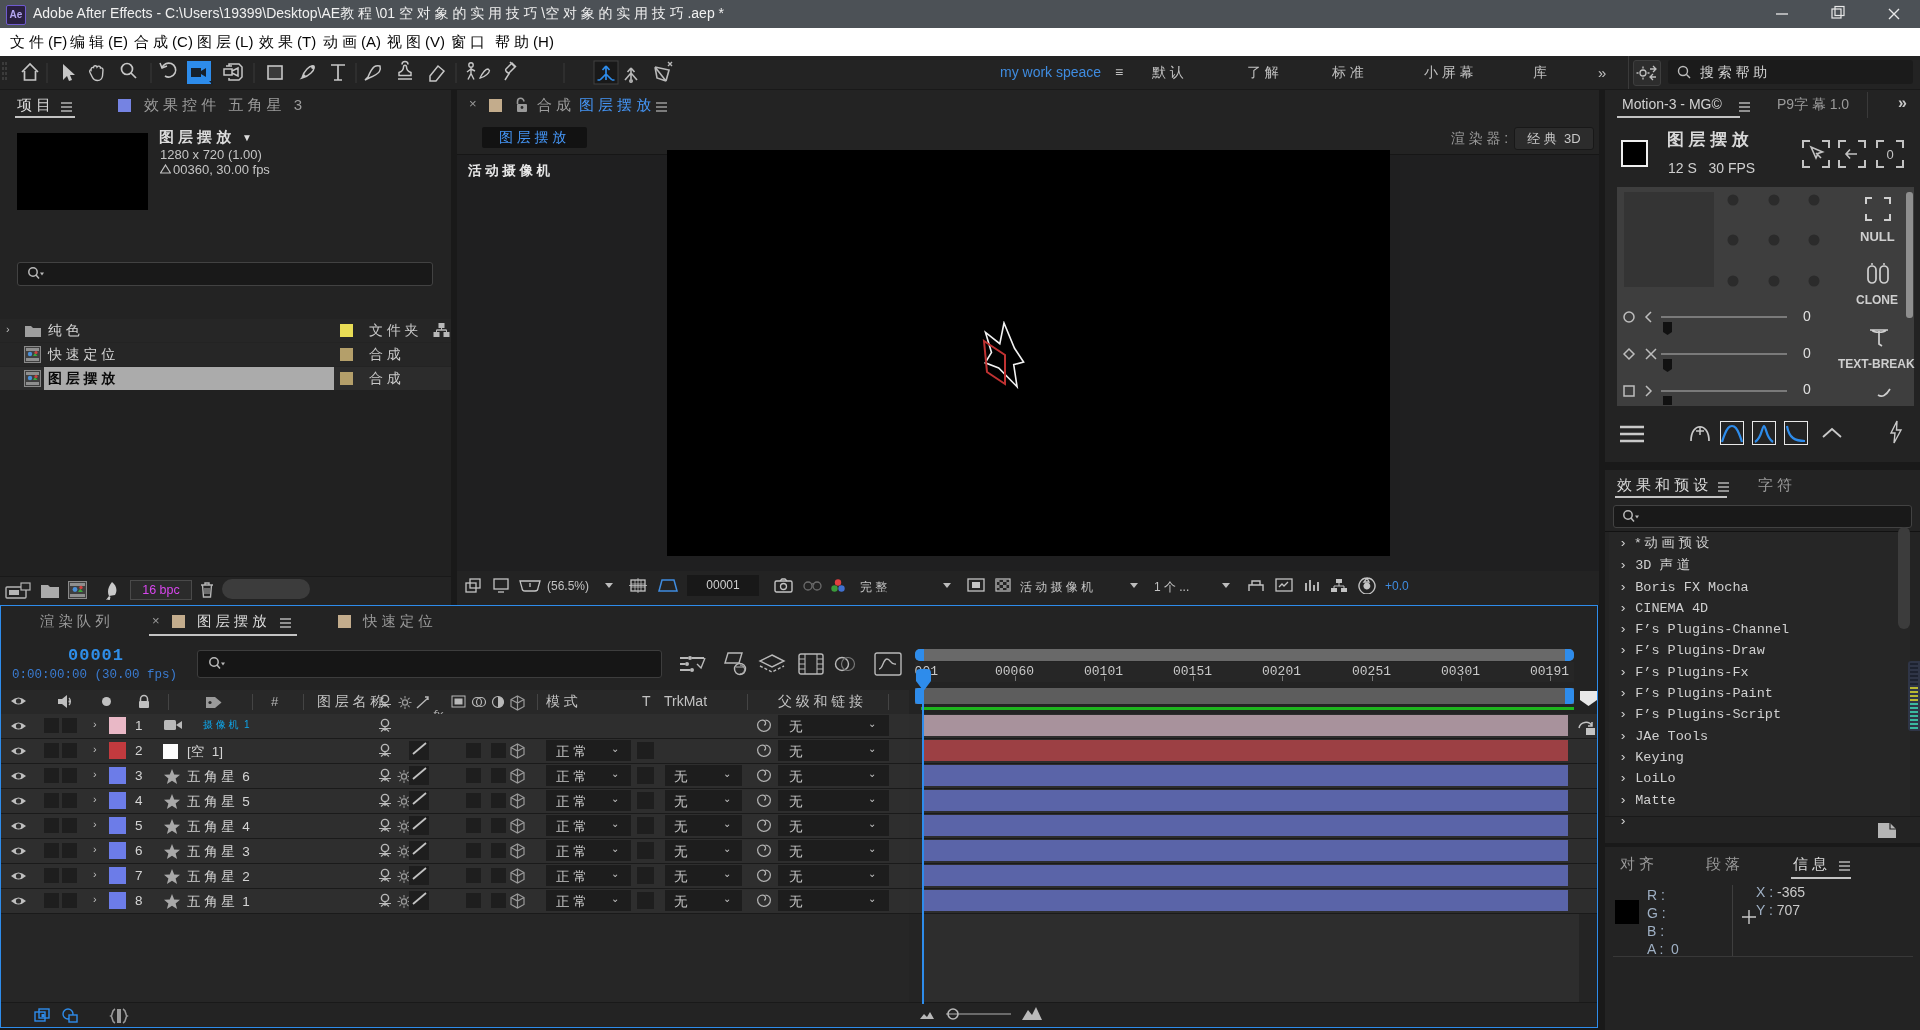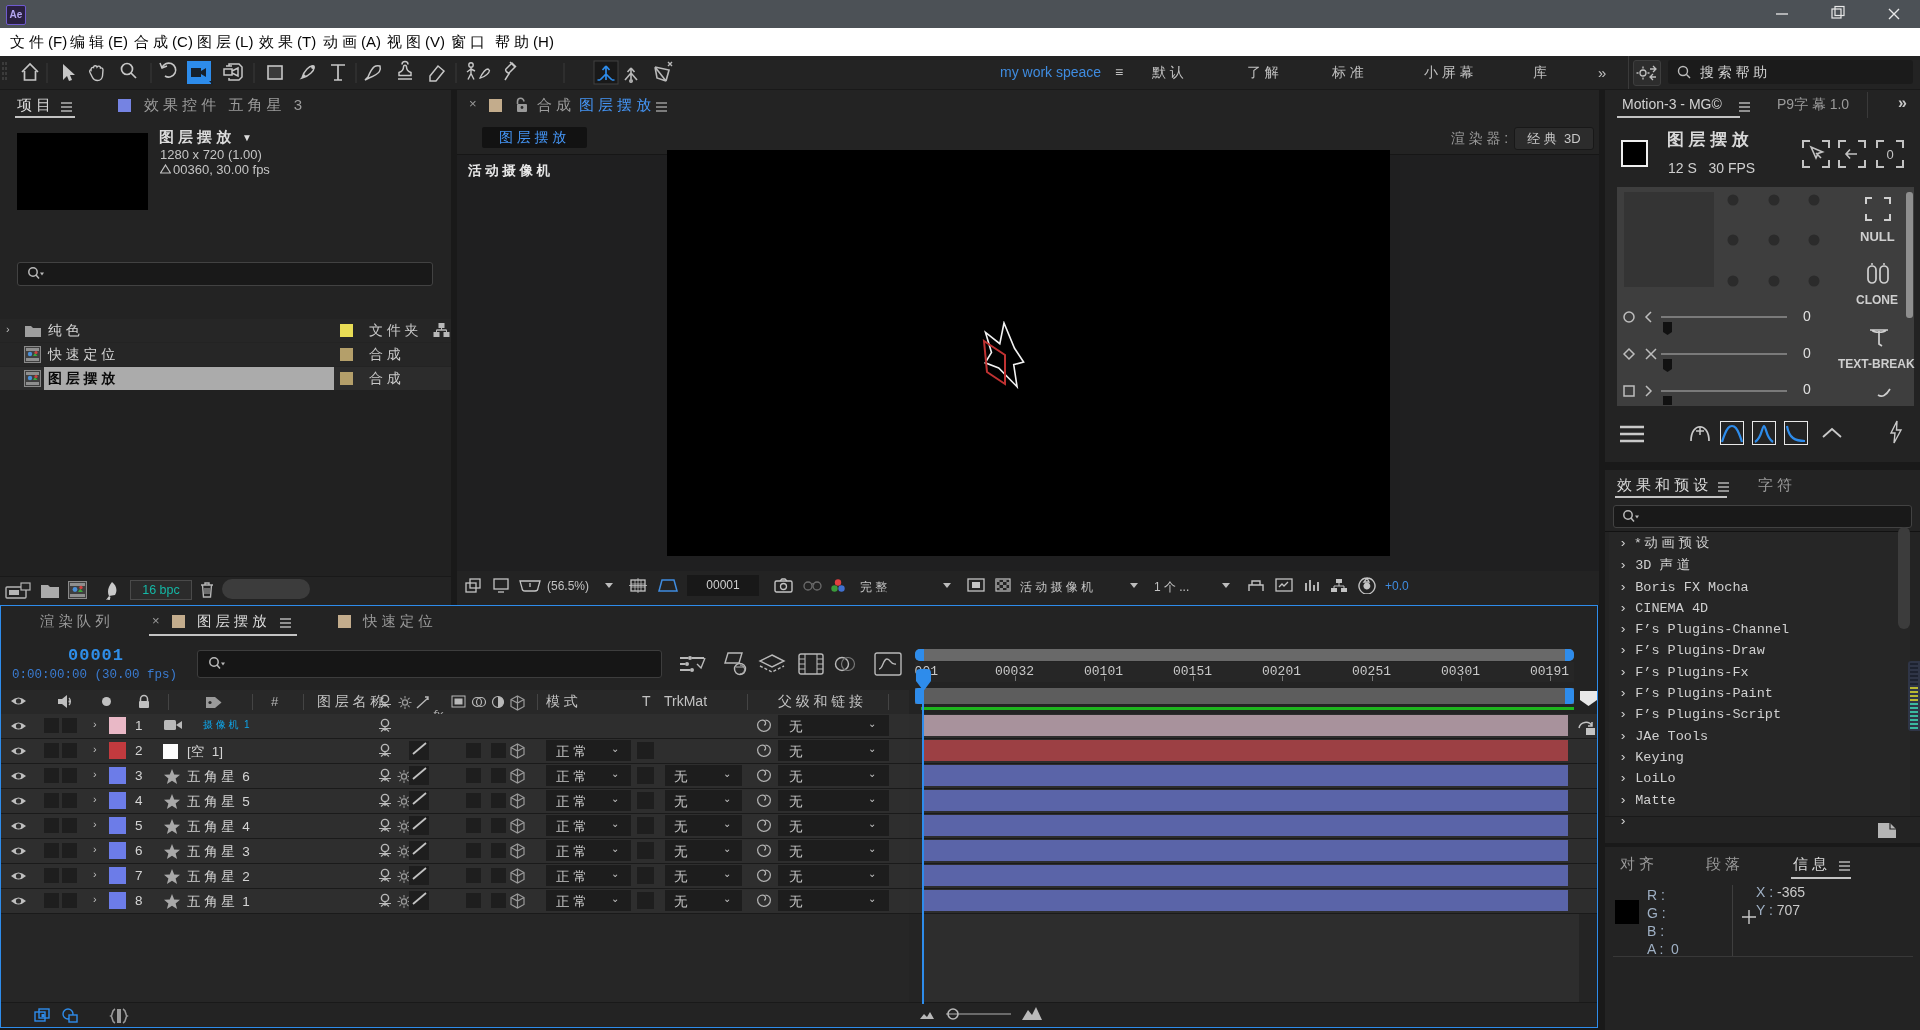--- a/index.html
+++ b/index.html
@@ -4,20 +4,21 @@
 html,body{margin:0;padding:0;width:1920px;height:1030px;background:#191919;overflow:hidden}
 body{font-family:"Liberation Sans",sans-serif;-webkit-font-smoothing:antialiased}
 .a{position:absolute;white-space:nowrap}
 .cj{letter-spacing:.27em}
 .car{display:inline-block;width:0;height:0;border-left:4.5px solid transparent;border-right:4.5px solid transparent;border-top:5.5px solid #bdbdbd}
 </style></head>
 <body>
 
 <div class="a" style="left:0;top:0;width:1920px;height:28px;background:#4c5156">
   <div class="a" style="left:6px;top:5px;width:18px;height:18px;background:#2a2040;border:1px solid #6f5bd0;border-radius:2px;color:#b4a6f0;font-size:10px;font-weight:bold;text-align:center;line-height:18px">Ae</div>
+  <div class="a" style="left:33px;top:5px;font-size:14px;color:#f0f0f0">Adobe After Effects - C:\Users\19399\Desktop\AE<span class="cj">教程</span>\01 <span class="cj">空对象的实用技巧</span>\<span class="cj">空对象的实用技巧</span>.aep *</div>
   <svg class="a" style="left:1762px;top:0" width="158" height="28">
     <line x1="14" y1="14" x2="26" y2="14" stroke="#e8e8e8" stroke-width="1.3"></line>
     <rect x="70" y="9" width="9" height="9" fill="none" stroke="#e8e8e8" stroke-width="1.2"></rect>
     <rect x="73" y="6.5" width="9" height="9" fill="none" stroke="#e8e8e8" stroke-width="1.2"></rect>
     <path d="M127 9 l10 10 M137 9 l-10 10" stroke="#e8e8e8" stroke-width="1.4"></path>
   </svg>
 </div>
 
 <div class="a" style="left:0;top:28px;width:1920px;height:28px;background:#ffffff;color:#060606;font-size:15px;line-height:28px">
   <span class="a cj" style="left:10px">文件<span style="letter-spacing:0">(F)</span></span>
@@ -187,21 +188,21 @@
         <rect x="0.5" y="0.5" width="18" height="17" fill="#3f3f3f" stroke="#8a8a8a"></rect>
         <rect x="2" y="2" width="15" height="3" fill="#8f8f8f"></rect>
         <rect x="2" y="13" width="15" height="3" fill="#8f8f8f"></rect>
         <circle cx="7" cy="8.5" r="2.4" fill="#4a90d9"></circle>
         <path d="M10 11l2.2-3.4 2.8 3.4z" fill="#3aa83a"></path>
         <circle cx="13" cy="6.5" r="1.7" fill="#d04040"></circle>
       </svg>
     <svg class="a" style="left:102px;top:4px" width="20" height="19">
         <path d="M10 1 C6 6 5 11 7 15 l6-1 c3-5 1-10 -3-13z M7 15 l-3 4 2-0.5 1.5 1.5 1-4z" fill="#c9c9c9"></path>
       </svg>
-    <div class="a" style="left:130px;top:3px;width:60px;height:18px;border:1px solid #4a4a4a;background:#2b2b2b;text-align:center;font-size:12.5px;color:#14b8a6;line-height:18px">16 bpc</div>
+    <div class="a" style="left:130px;top:3px;width:60px;height:18px;border:1px solid #4a4a4a;background:#2b2b2b;text-align:center;font-size:12.5px;color:#d946ef;line-height:18px">16 bpc</div>
     <svg class="a" style="left:198px;top:3px" width="18" height="19">
         <path d="M3 5h12M7 5V3h4v2M4.5 5l1 12h7l1-12" fill="none" stroke="#b5b5b5" stroke-width="1.4"></path>
         <path d="M7 8v6M9 8v6M11 8v6" stroke="#b5b5b5" stroke-width="1"></path>
       </svg>
     <div class="a" style="left:222px;top:2px;width:88px;height:20px;background:#3c3c3c;border-radius:10px"></div>
   </div>
 </div>
 
 <div class="a" id="comp" style="left:457px;top:90px;width:1142px;height:515px;background:#232323">
 
@@ -519,21 +520,21 @@
 <svg class="a" style="left:873px;top:46px" width="28" height="24">
       <rect x="1" y="1" width="26" height="22" rx="2" fill="none" stroke="#b9b9b9" stroke-width="1.4"></rect>
       <path d="M5 17 C9 17 9 7 13 7 C17 7 16 13 22 12" fill="none" stroke="#b9b9b9" stroke-width="1.4"></path>
     </svg>
 <div class="a" style="left:914px;top:43px;width:659px;height:12px;background:#696969;border-radius:5px"></div>
 <div class="a" style="left:914px;top:43px;width:9px;height:12px;background:#2e8ceb;border-radius:5px 0 0 5px"></div>
 <div class="a" style="left:1564px;top:43px;width:9px;height:12px;background:#2e8ceb;border-radius:0 5px 5px 0"></div>
 <div class="a" style="left:914px;top:56px;width:659px;height:20px;overflow:hidden;background:#262626">
 <span class="a" style="left:-16px;top:2px;font-size:13px;color:#c9c9c9;font-family:'Liberation Mono',monospace">00001</span>
 <div class="a" style="left:10px;top:14px;width:1px;height:5px;background:#777"></div>
-<span class="a" style="left:80px;top:2px;font-size:13px;color:#c9c9c9;font-family:'Liberation Mono',monospace">00032</span>
+<span class="a" style="left:80px;top:2px;font-size:13px;color:#c9c9c9;font-family:'Liberation Mono',monospace">00060</span>
 <div class="a" style="left:100px;top:14px;width:1px;height:5px;background:#777"></div>
 <span class="a" style="left:169px;top:2px;font-size:13px;color:#c9c9c9;font-family:'Liberation Mono',monospace">00101</span>
 <div class="a" style="left:189px;top:14px;width:1px;height:5px;background:#777"></div>
 <span class="a" style="left:258px;top:2px;font-size:13px;color:#c9c9c9;font-family:'Liberation Mono',monospace">00151</span>
 <div class="a" style="left:278px;top:14px;width:1px;height:5px;background:#777"></div>
 <span class="a" style="left:347px;top:2px;font-size:13px;color:#c9c9c9;font-family:'Liberation Mono',monospace">00201</span>
 <div class="a" style="left:367px;top:14px;width:1px;height:5px;background:#777"></div>
 <span class="a" style="left:437px;top:2px;font-size:13px;color:#c9c9c9;font-family:Liberation Mono, monospace">00251</span>
 <div class="a" style="left:457px;top:14px;width:1px;height:5px;background:#777"></div>
 <span class="a" style="left:526px;top:2px;font-size:13px;color:#c9c9c9;font-family:'Liberation Mono',monospace">00301</span>

